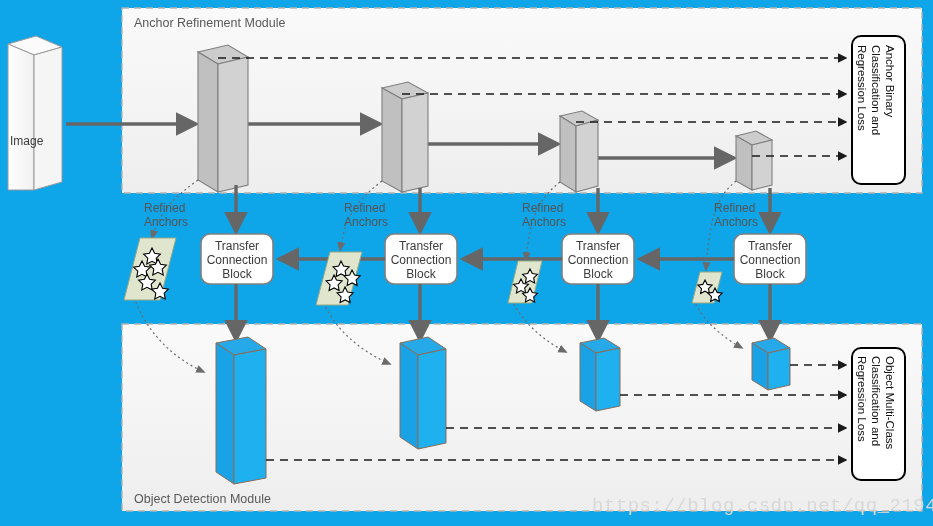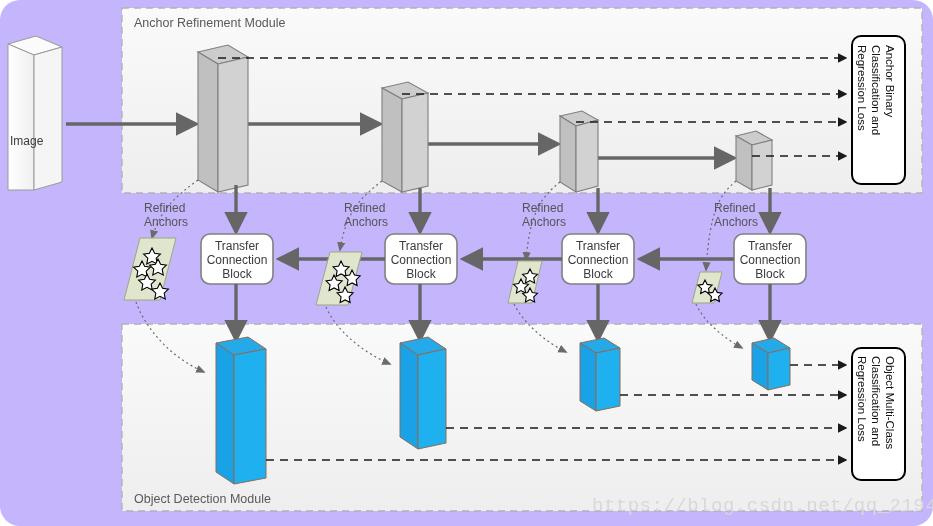--- a/index.html
+++ b/index.html
@@ -7,23 +7,22 @@
     padding: 0;
     background: #ffffff;
   }
   body {
     font-family: "Liberation Sans", sans-serif;
   }
   #canvas {
     position: relative;
     width: 933px;
     height: 526px;
-    background: #c4b5fd;
+    background: #0ea5e9;
     overflow: hidden;
-    border-radius: 20px;
   }
   #diagram-svg {
     position: absolute;
     left: 0;
     top: 0;
   }
   .module-label {
     font-size: 12.5px;
     fill: #595959;
   }

